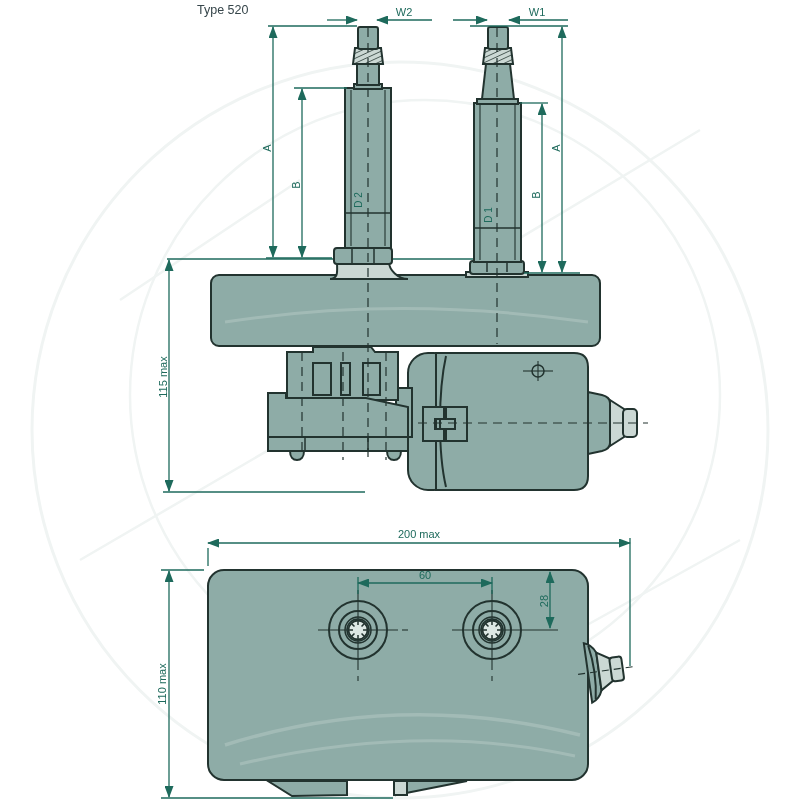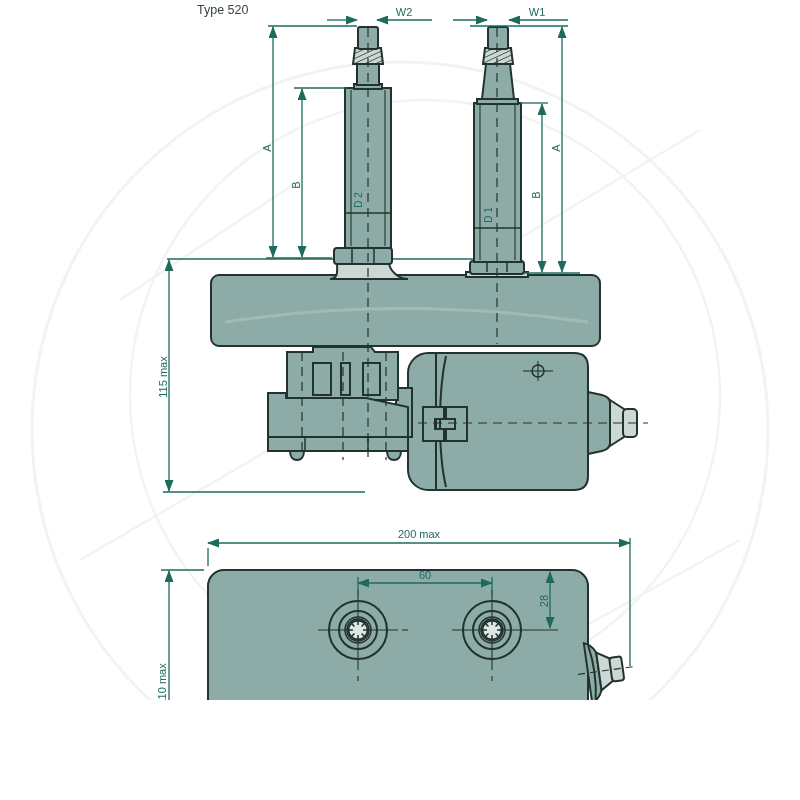--- a/index.html
+++ b/index.html
@@ -1,16 +1,16 @@
 <!DOCTYPE html>
 <html style="--accent: #1e6a5c; --body-fill: #8eaca7; --light-fill: #cbd8d4; --outline: #22332f; --background: #ffffff;"><head>
 <meta charset="utf-8">
 <style>
   html,body{margin:0;padding:0;background:#fff;}
-  .stage{position:relative;width:800px;height:700px;background:var(--background,#ffffff);overflow:hidden;
+  .stage{position:relative;width:800px;height:800px;background:var(--background,#ffffff);overflow:hidden;
          font-family:"Liberation Sans",sans-serif;}
   svg{display:block}
   .wm{stroke:#f0f4f3;fill:none}
   .fb{fill:var(--body-fill,#8eaca7);stroke:var(--outline,#22332f);stroke-width:2}
   .fl{fill:var(--light-fill,#cbd8d4);stroke:var(--outline,#22332f);stroke-width:2}
   .ol{stroke:var(--outline,#22332f);stroke-width:2;fill:none}
   .thin{stroke:var(--outline,#22332f);stroke-width:1.1;fill:none}
   .med{stroke:var(--outline,#22332f);stroke-width:1.5;fill:none}
   .dash{stroke:var(--outline,#22332f);stroke-width:1.2;fill:none;stroke-dasharray:9 6}
   .dash2{stroke:var(--outline,#22332f);stroke-width:1.1;fill:none;stroke-dasharray:7 5}

